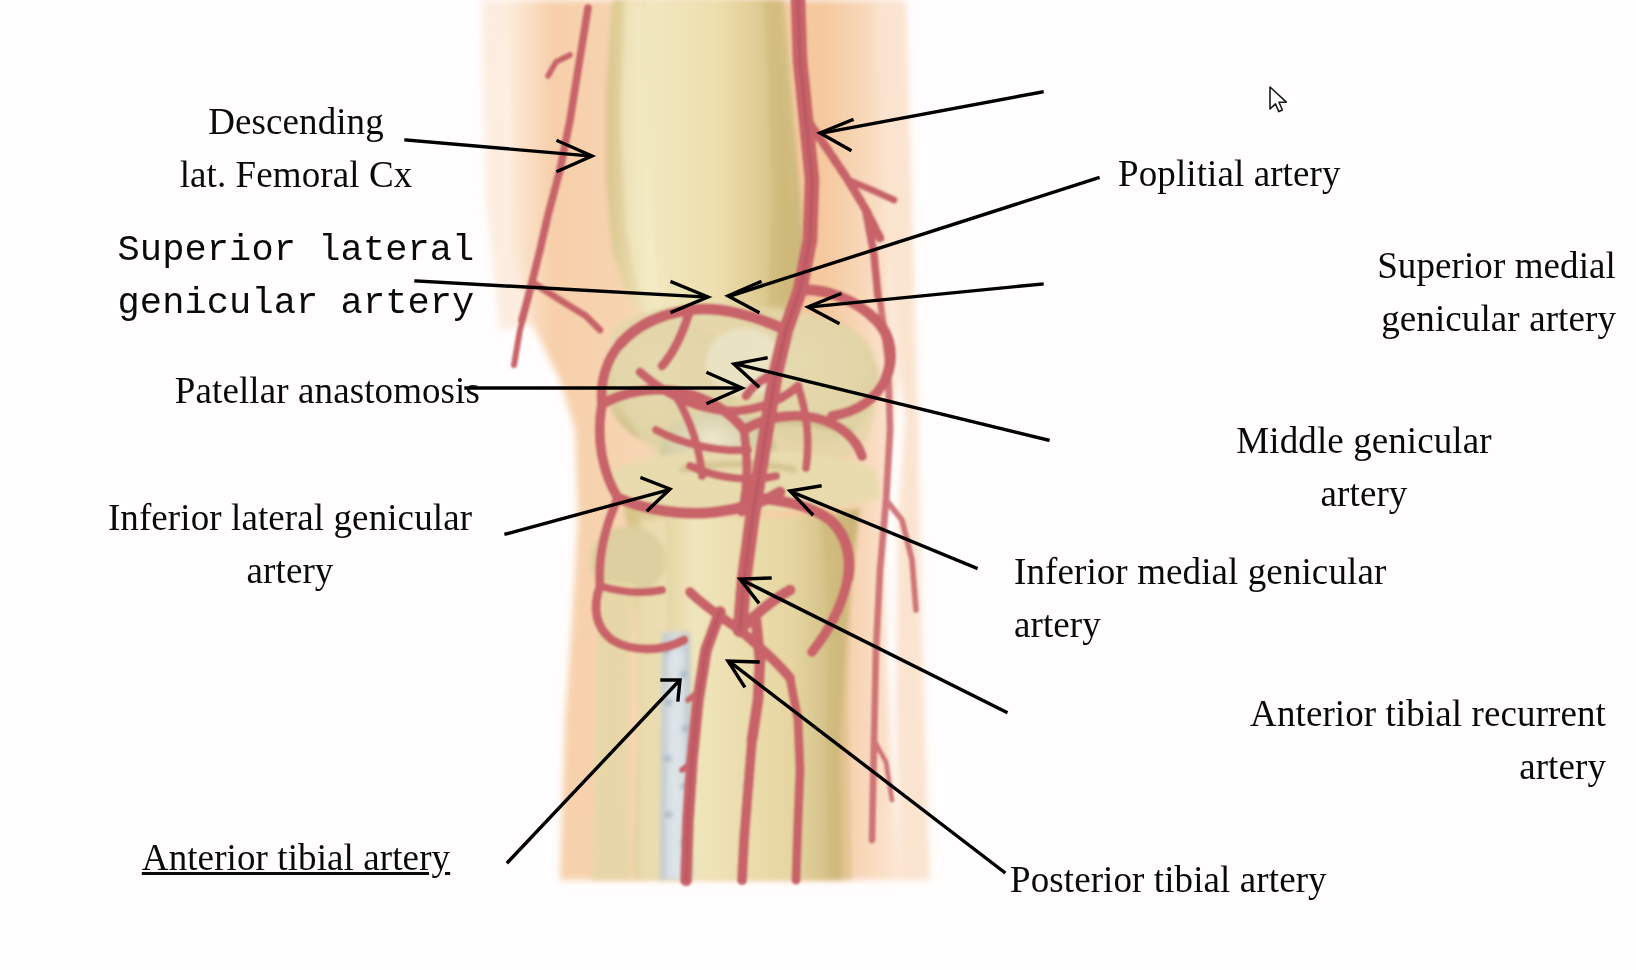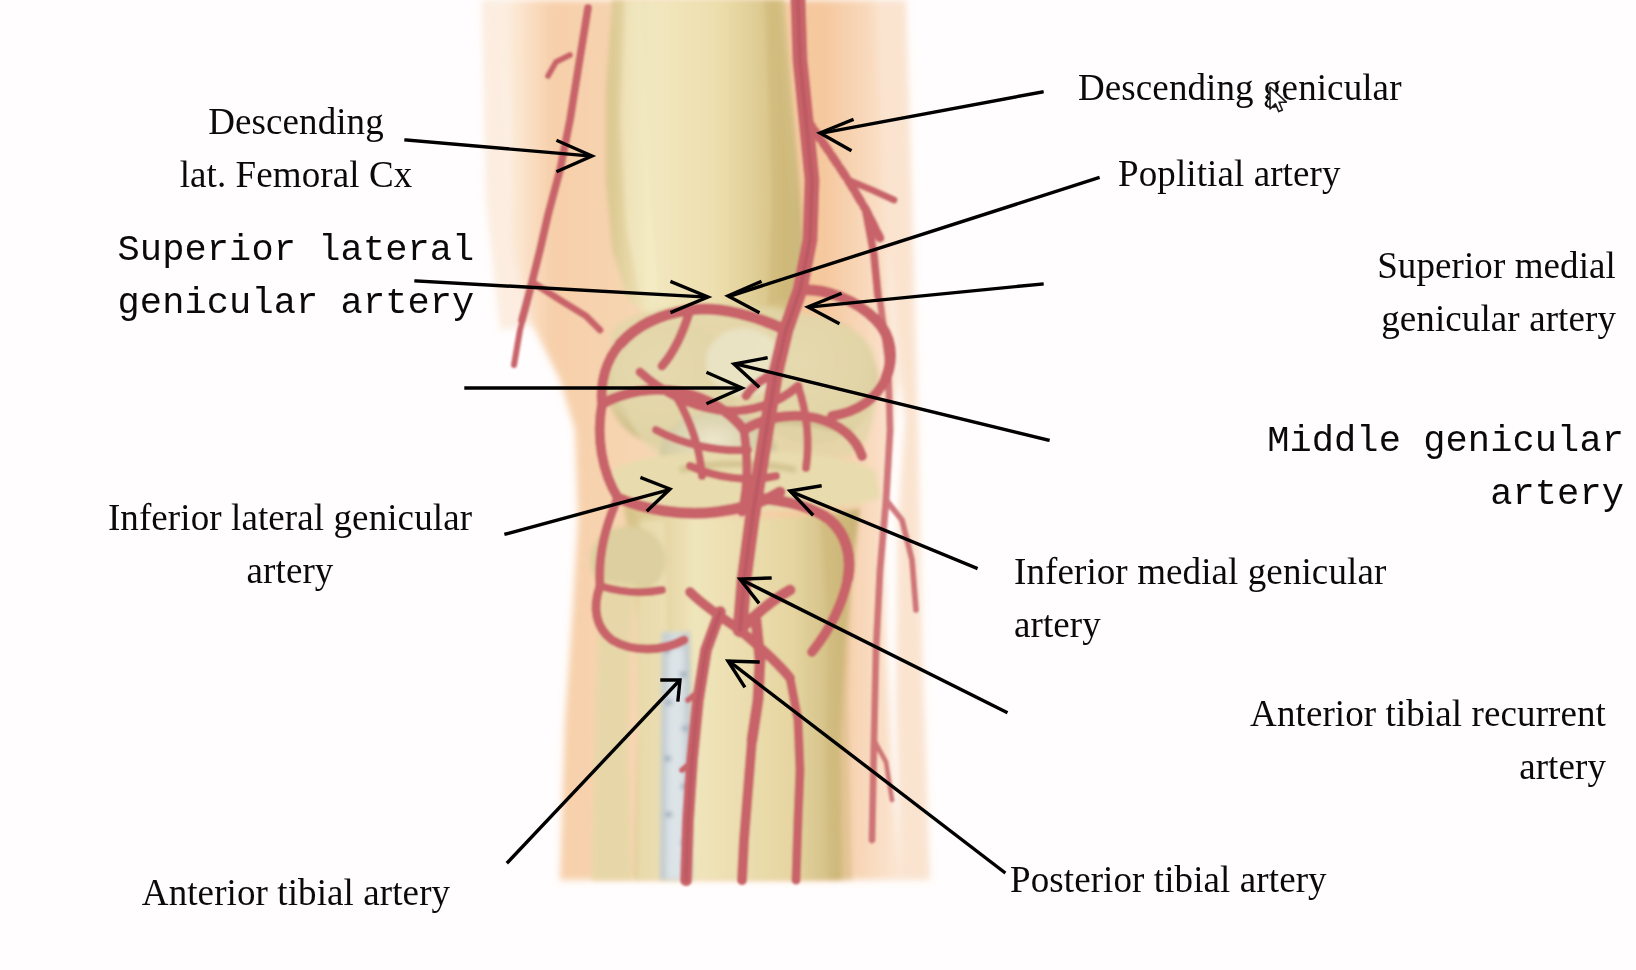--- a/index.html
+++ b/index.html
@@ -33,26 +33,26 @@
   }
   .label.center { text-align: center; margin-left: 36px; }
   .label.right  { text-align: right; }
   .label.left   { text-align: left; }
 
   
   #lbl-desc-lat-fem   { left: 60px;   top: 96px;  width: 400px; }
   #lbl-sup-lat-gen    { left: 60px;   top: 224px; width: 400px; font-family: Liberation Mono, monospace; }
   #lbl-patellar       { left: 40px;   top: 365px; width: 440px; text-align: right;}
   #lbl-inf-lat-gen    { left: 4px;    top: 492px; width: 500px; }
-  #lbl-ant-tib        { left: 40px;   top: 867px; width: 440px; text-align: center;}
+  #lbl-ant-tib        { left: 40px;   top: 832px; width: 440px; text-align: center; text-decoration: underline;}
 
   #lbl-desc-gen       { left: 1078px; top: 62px;  width: 520px; text-align: left;}
   #lbl-poplitial      { left: 1118px; top: 148px; width: 520px; text-align: left;}
   #lbl-sup-med-gen    { left: 1060px; top: 240px; width: 520px; text-align: right;}
-  #lbl-mid-gen        { left: 1068px; top: 415px; width: 520px; text-align: right; font-family: Liberation Mono, monospace;}
+  #lbl-mid-gen        { left: 1068px; top: 415px; width: 520px; text-align: center;}
   #lbl-inf-med-gen    { left: 978px;  top: 546px; width: 560px; text-align: left;}
   #lbl-ant-tib-rec    { left: 1010px; top: 688px; width: 560px; text-align: right;}
   #lbl-post-tib       { left: 1010px; top: 854px; width: 560px; text-align: left;}
 
   #cursor {
     position: absolute;
     width: 22px;
     height: 30px;
     pointer-events: none;
   }
@@ -336,27 +336,27 @@
       </g>
     </g>
   </svg>
 
   <div class="label center" id="lbl-desc-lat-fem">Descending
 lat. Femoral Cx</div>
 
   <div class="label center" id="lbl-sup-lat-gen">Superior lateral
 genicular artery</div>
 
+  <div class="label right" id="lbl-patellar">Patellar anastomosis</div>
 
   <div class="label center" id="lbl-inf-lat-gen">Inferior lateral genicular
 artery</div>
 
   <div class="label center" id="lbl-ant-tib">Anterior tibial artery</div>
 
-  <div class="label left" id="lbl-desc-gen">Descending genicular</div>
 
   <div class="label left" id="lbl-poplitial">Poplitial artery</div>
 
   <div class="label center" id="lbl-sup-med-gen">Superior medial
 genicular artery</div>
 
   <div class="label center" id="lbl-mid-gen">Middle genicular
 artery</div>
 
   <div class="label center" id="lbl-inf-med-gen">Inferior medial genicular

